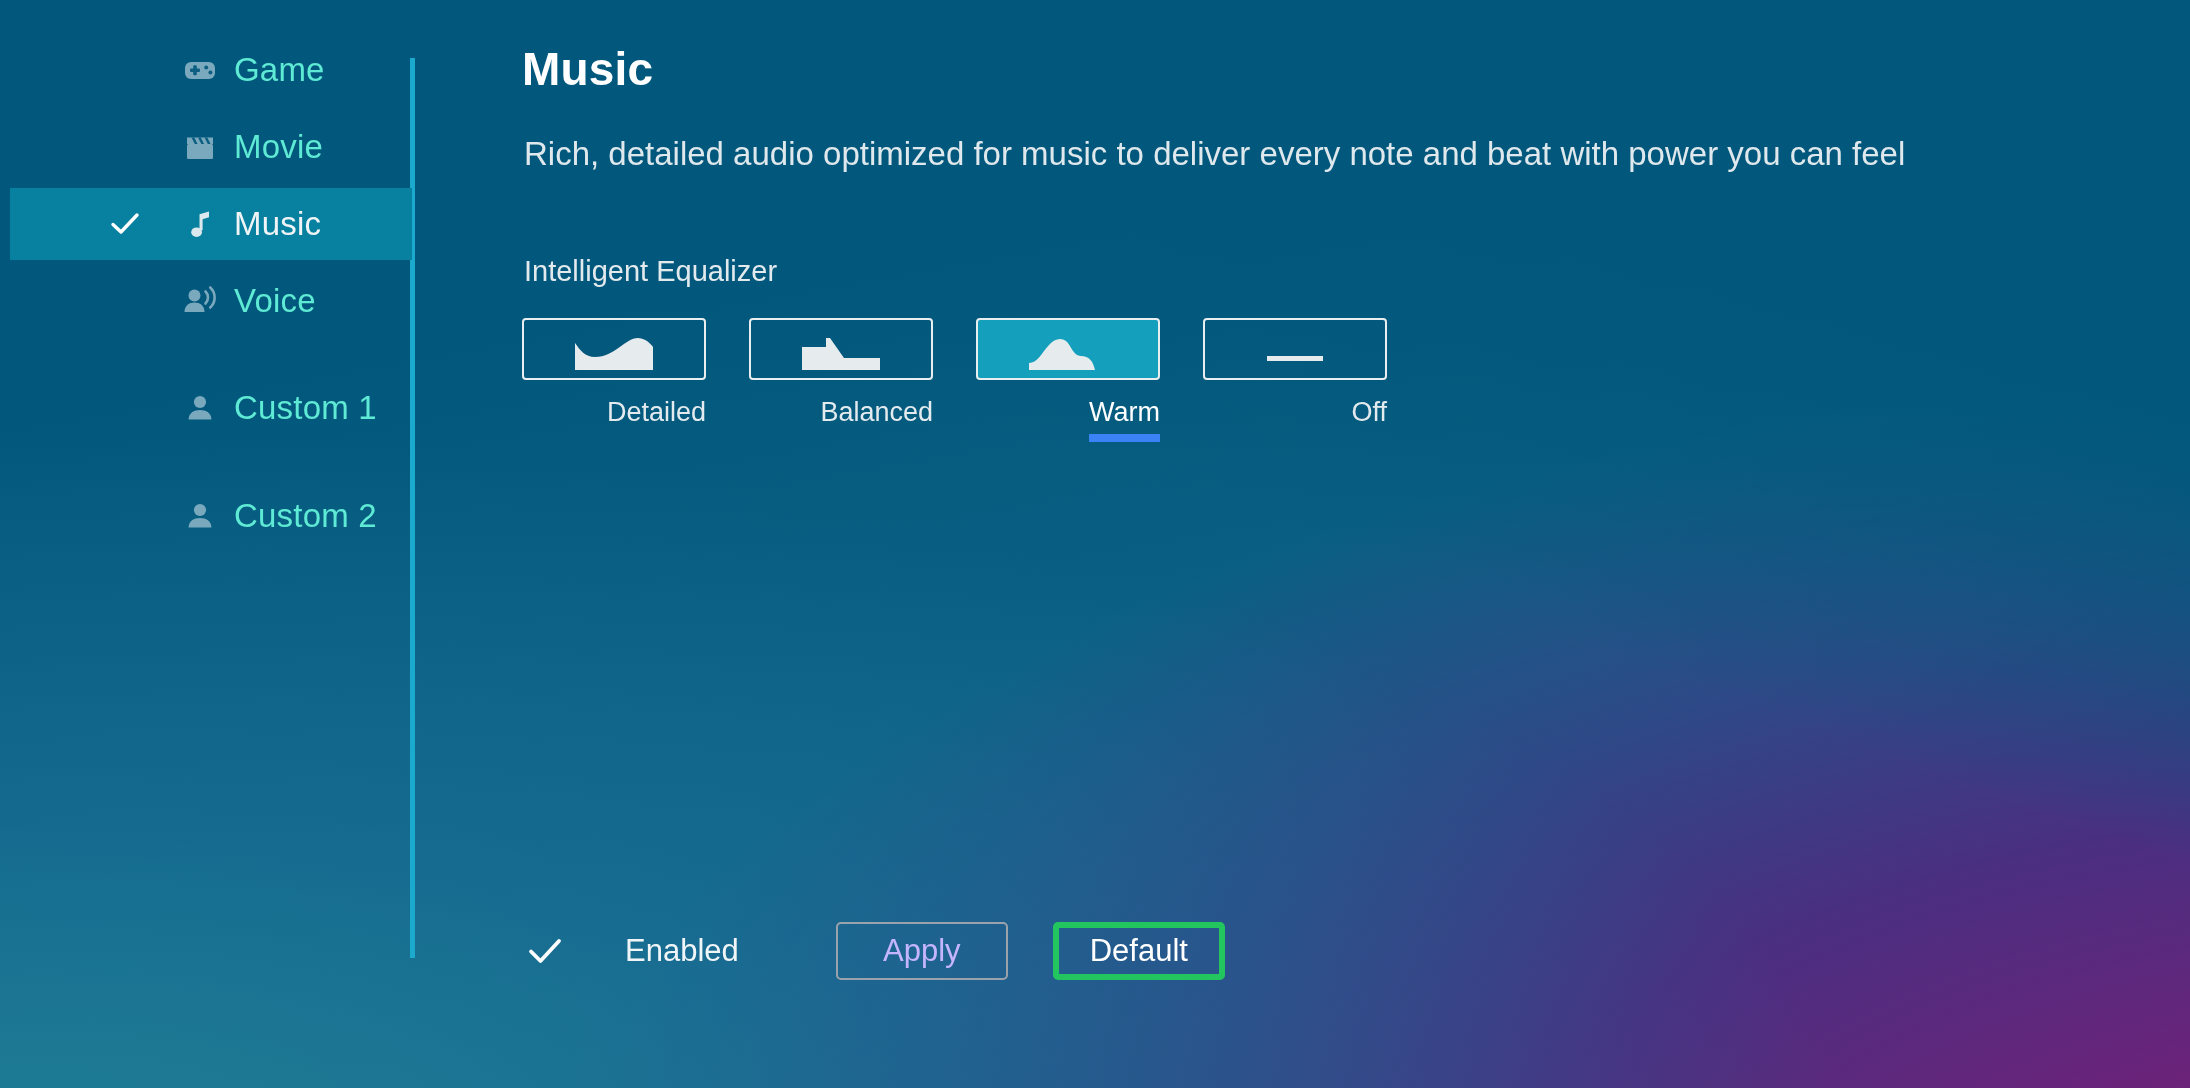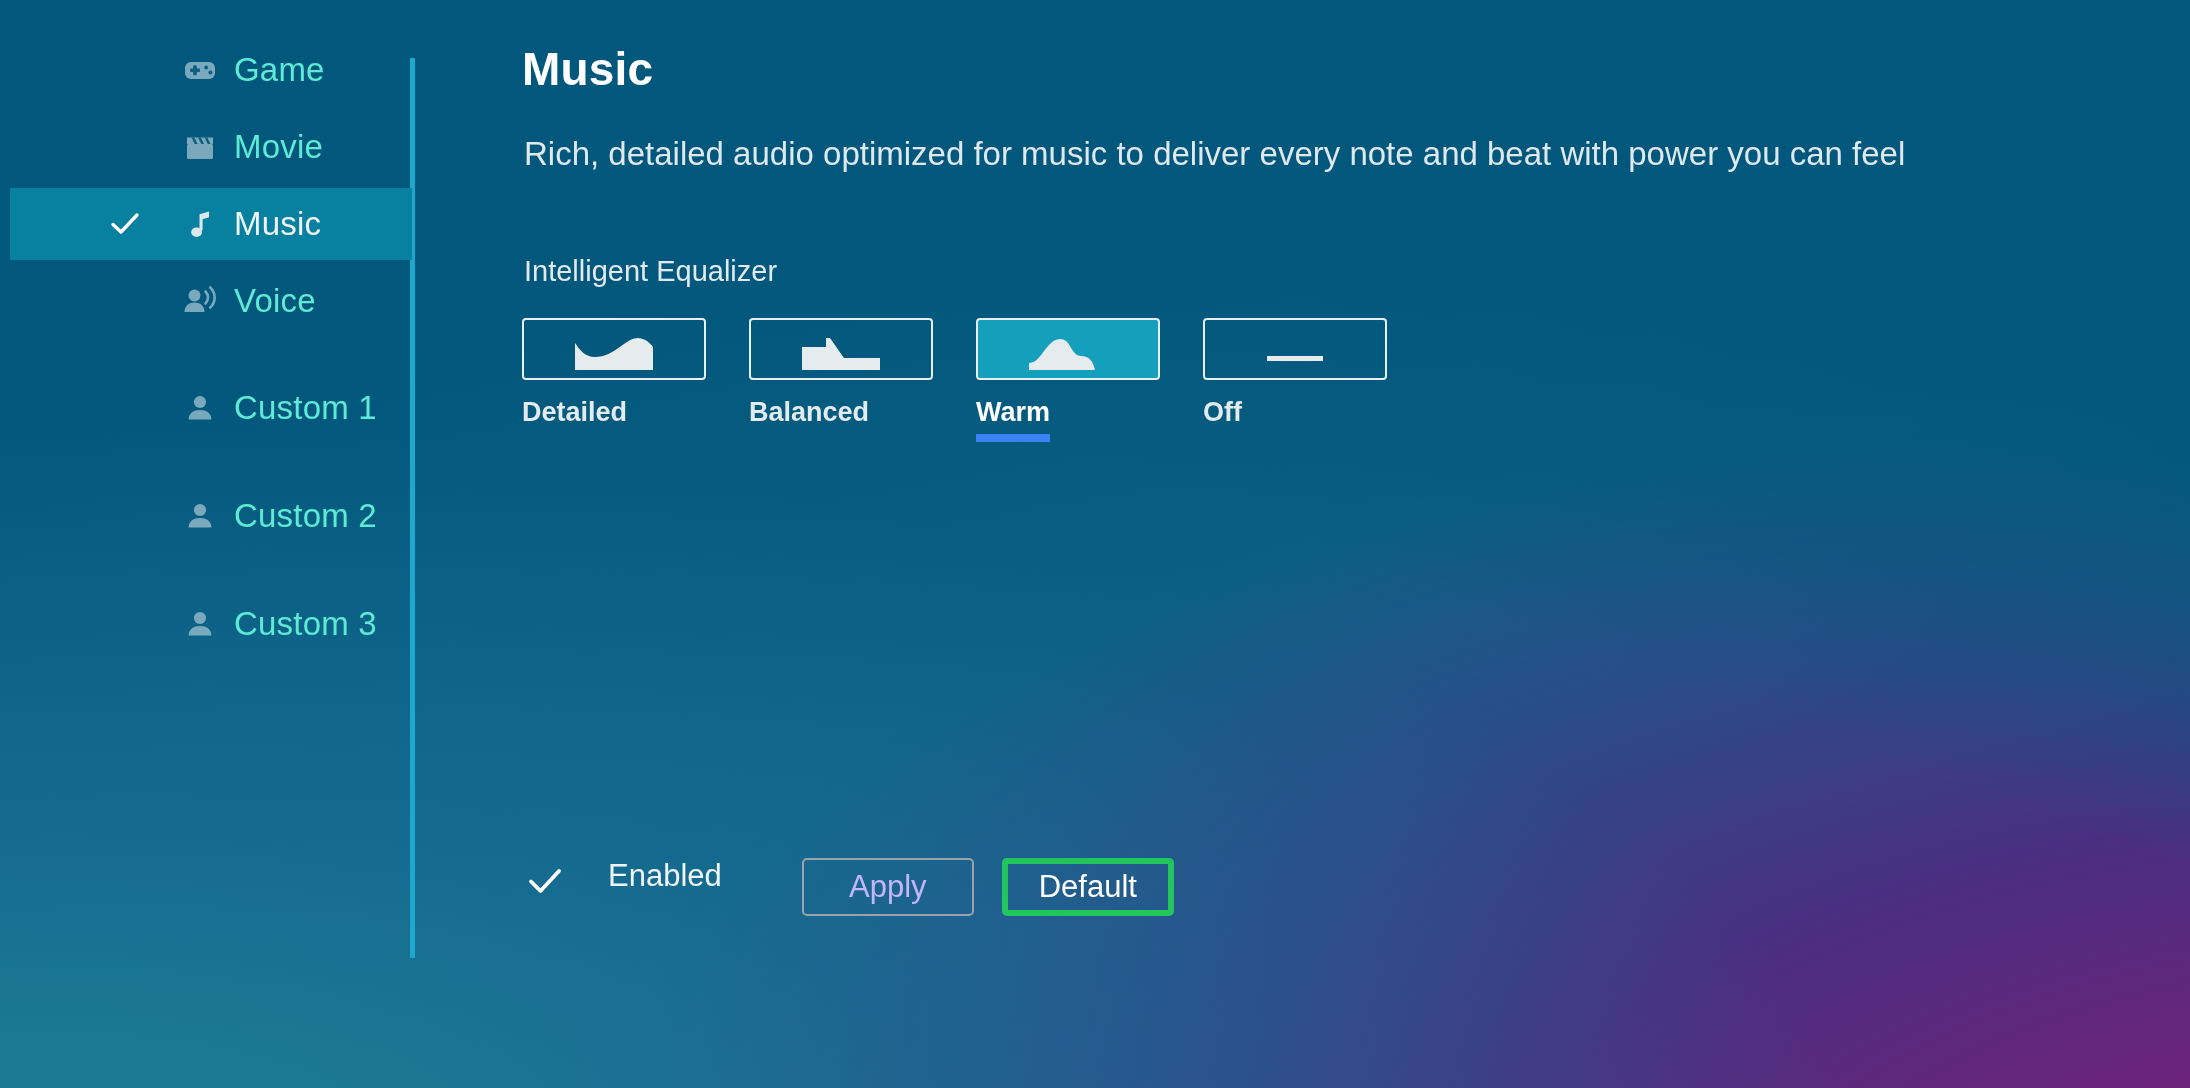--- a/index.html
+++ b/index.html
@@ -81,34 +81,34 @@
     width:184px; height:62px;
     border:2px solid #e9eef1; border-radius:4px;
     display:flex; align-items:flex-end; justify-content:center;
     overflow:hidden;
   }
   .eq-preset.active .eq-box {
     background:#14a0bd; border-color:#e9eef1;
   }
   .eq-caption {
     margin-top:17px;
-    text-align:left;
-    font-size:27px; color:#e4ebef; font-weight:700;
+    text-align:right;
+    font-size:27px; color:#e4ebef; font-weight:400;
   }
   .eq-preset.active .eq-caption {
     color:#ffffff;
   }
   .eq-preset.active .eq-caption span {
     border-bottom:8px solid #3b82f6; padding-bottom:7px;
   }
 
   
   #footer {
-    position:absolute; left:0; top:858px;
-    display:flex; 
+    position:absolute; left:0; top:922px;
+    display:flex; align-items:center;gap:17px;
   }
   #enabled-check {
     width:46px; height:46px;
     display:flex; align-items:center; justify-content:center;
   }
   #enabled-label {
     margin-left:40px; font-size:31px; color:#f0f5f7; font-weight:300;
   }
   .action-btn {
     height:58px; border-radius:5px;
@@ -201,29 +201,20 @@
   <div class="nav-item" style="top:480px;">
     <span class="nav-icon">
       <svg width="34" height="34" viewBox="0 0 34 34">
         <circle cx="17" cy="11" r="6.1" fill="#7aa9be"></circle>
         <path d="M5.6 28.6 C5.6 22.1 10.9 19 17 19 C23.1 19 28.4 22.1 28.4 28.6 Z" fill="#7aa9be"></path>
       </svg>
     </span>
     <span class="nav-label">Custom 2</span>
   </div>
 
-  <div class="nav-item" style="top:588px;">
-    <span class="nav-icon">
-      <svg width="34" height="34" viewBox="0 0 34 34">
-        <circle cx="17" cy="11" r="6.1" fill="#7aa9be"></circle>
-        <path d="M5.6 28.6 C5.6 22.1 10.9 19 17 19 C23.1 19 28.4 22.1 28.4 28.6 Z" fill="#7aa9be"></path>
-      </svg>
-    </span>
-    <span class="nav-label">Custom 3</span>
-  </div>
 
 </div>
 
 <div id="main">
 
   <div id="page-title">Music</div>
   <div id="page-desc">Rich, detailed audio optimized for music to deliver every note and beat with power you can feel</div>
   <div id="eq-section-label">Intelligent Equalizer</div>
 
   <div id="eq-row">

